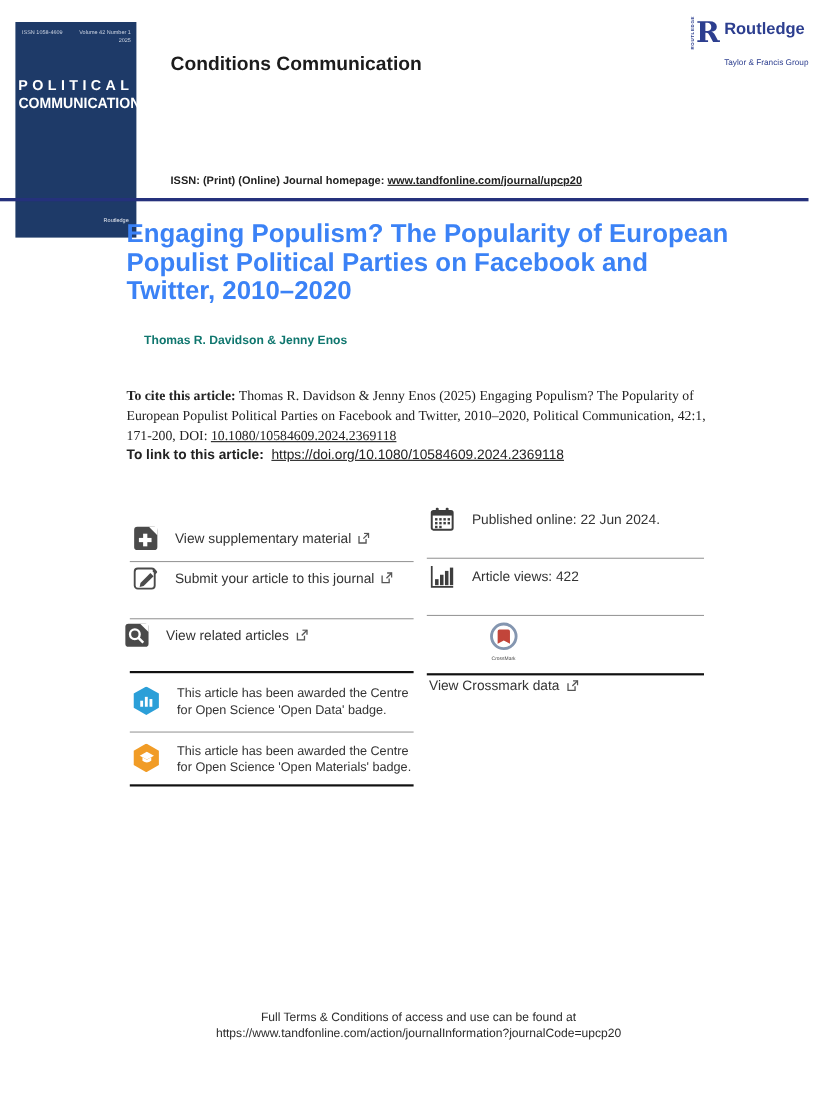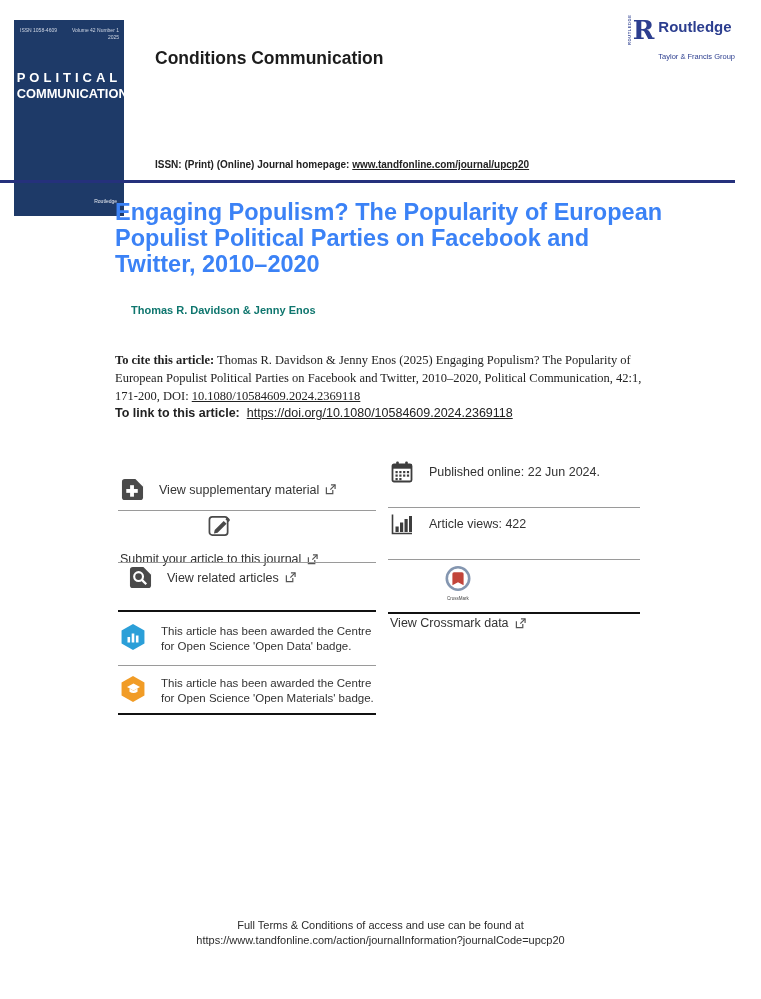--- a/index.html
+++ b/index.html
@@ -122,40 +122,40 @@
       <span>View supplementary material</span>
       <svg width="11" height="11" viewBox="0 0 12 12">
         <path d="M1.5 3.5 v7 h7 v-4" fill="none" stroke="#555" stroke-width="1.3"></path>
         <path d="M6.5 1 h4.5 v4.5" fill="none" stroke="#555" stroke-width="1.3"></path>
         <path d="M11 1 L5.8 6.2" stroke="#555" stroke-width="1.3"></path>
       </svg>
     </span>
   </div>
   <div class="sep" style="left:118px;top:510px;width:258px;"></div>
 
-  <div class="action" style="left:120px;top:514px;flex-direction:column;">
+  <div class="action" style="left:120px;top:514px;">
     <span class="icon-box">
       <svg width="23" height="23" viewBox="0 0 24 24">
         <rect x="1.5" y="3" width="19" height="19" rx="3" fill="none" stroke="#4a4a4a" stroke-width="1.8"></rect>
         <path d="M7 16.6 L16.4 7.2 l3 3 L10 19.6 l-3.8 .8 z" fill="#4a4a4a"></path>
         <path d="M18.2 5.4 l1.2-1.2 a1.4 1.4 0 0 1 2 0 l1 1 a1.4 1.4 0 0 1 0 2 l-1.2 1.2 z" fill="#4a4a4a"></path>
       </svg>
     </span>
     <span class="lbl">
       <span>Submit your article to this journal</span>
       <svg width="11" height="11" viewBox="0 0 12 12">
         <path d="M1.5 3.5 v7 h7 v-4" fill="none" stroke="#555" stroke-width="1.3"></path>
         <path d="M6.5 1 h4.5 v4.5" fill="none" stroke="#555" stroke-width="1.3"></path>
         <path d="M11 1 L5.8 6.2" stroke="#555" stroke-width="1.3"></path>
       </svg>
     </span>
   </div>
   <div class="sep" style="left:118px;top:562px;width:258px;"></div>
 
-  <div class="action" style="left:128px;top:566px;">
+  <div class="action" style="left:112px;top:566px;">
     <span class="icon-box">
       <svg width="23" height="23" viewBox="0 0 24 24">
         <rect x="1" y="1" width="22" height="22" rx="3" fill="#4a4a4a"></rect>
         <path d="M15 1 h8 v8 z" fill="#fff"></path>
         <circle cx="10" cy="11" r="4.6" fill="none" stroke="#fff" stroke-width="2.2"></circle>
         <path d="M13.2 14.2 L18 19" stroke="#fff" stroke-width="2.4"></path>
       </svg>
     </span>
     <span class="lbl">
       <span>View related articles</span>

